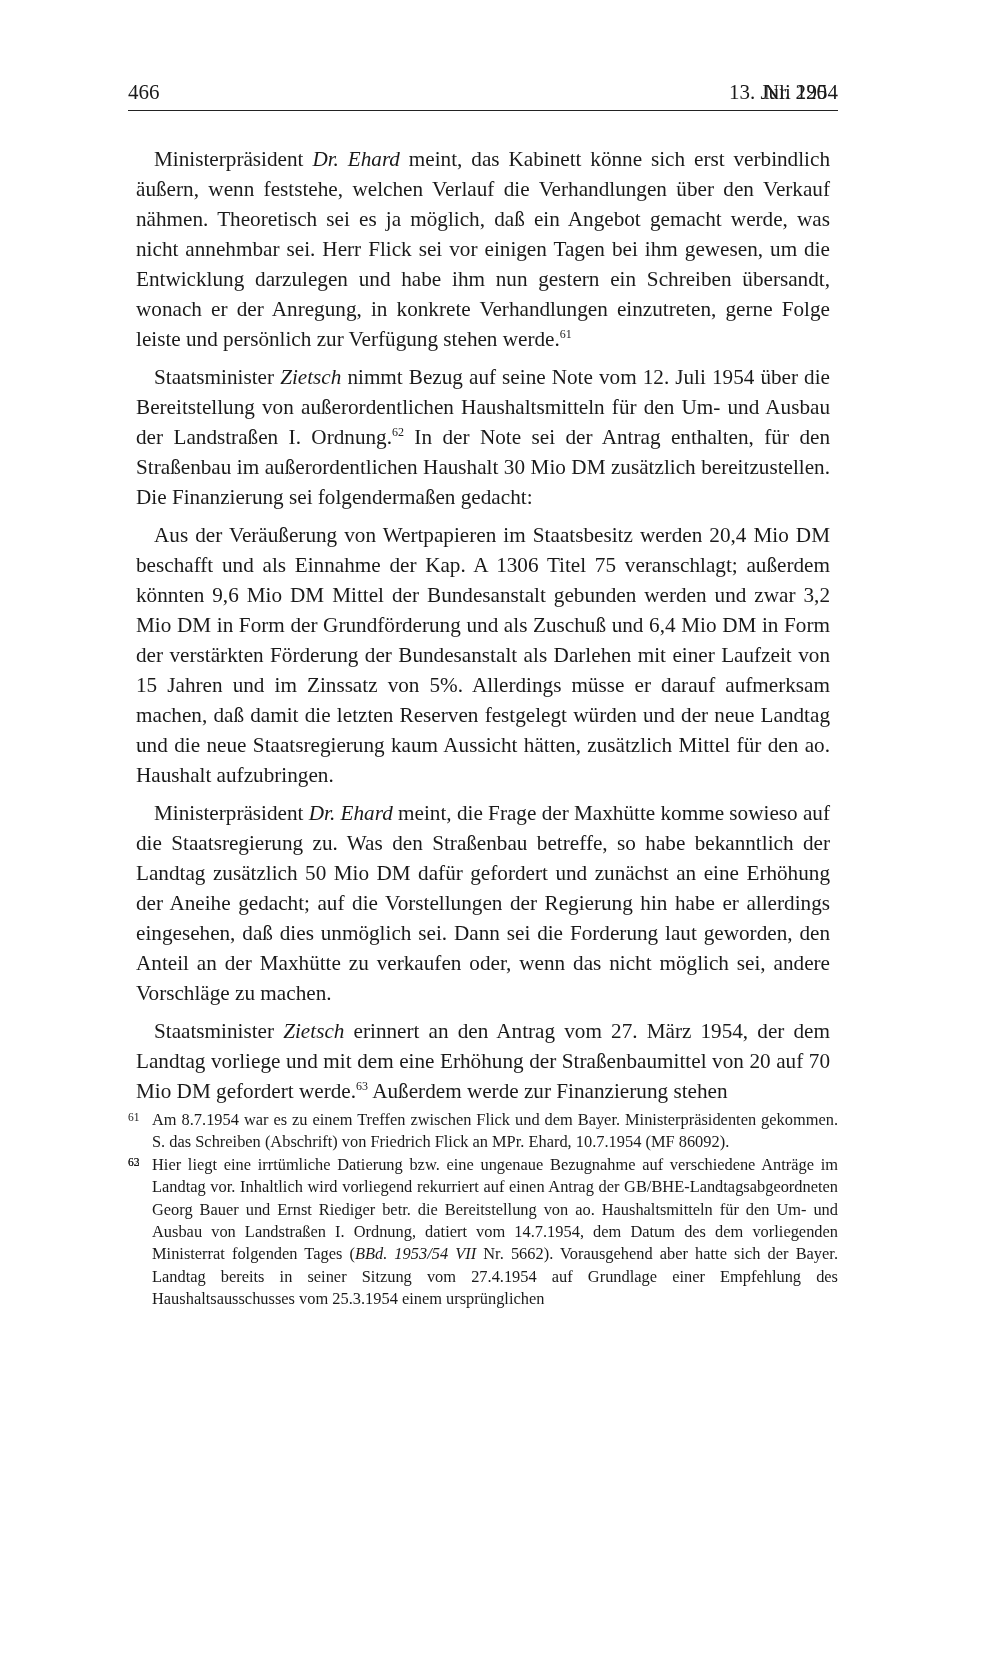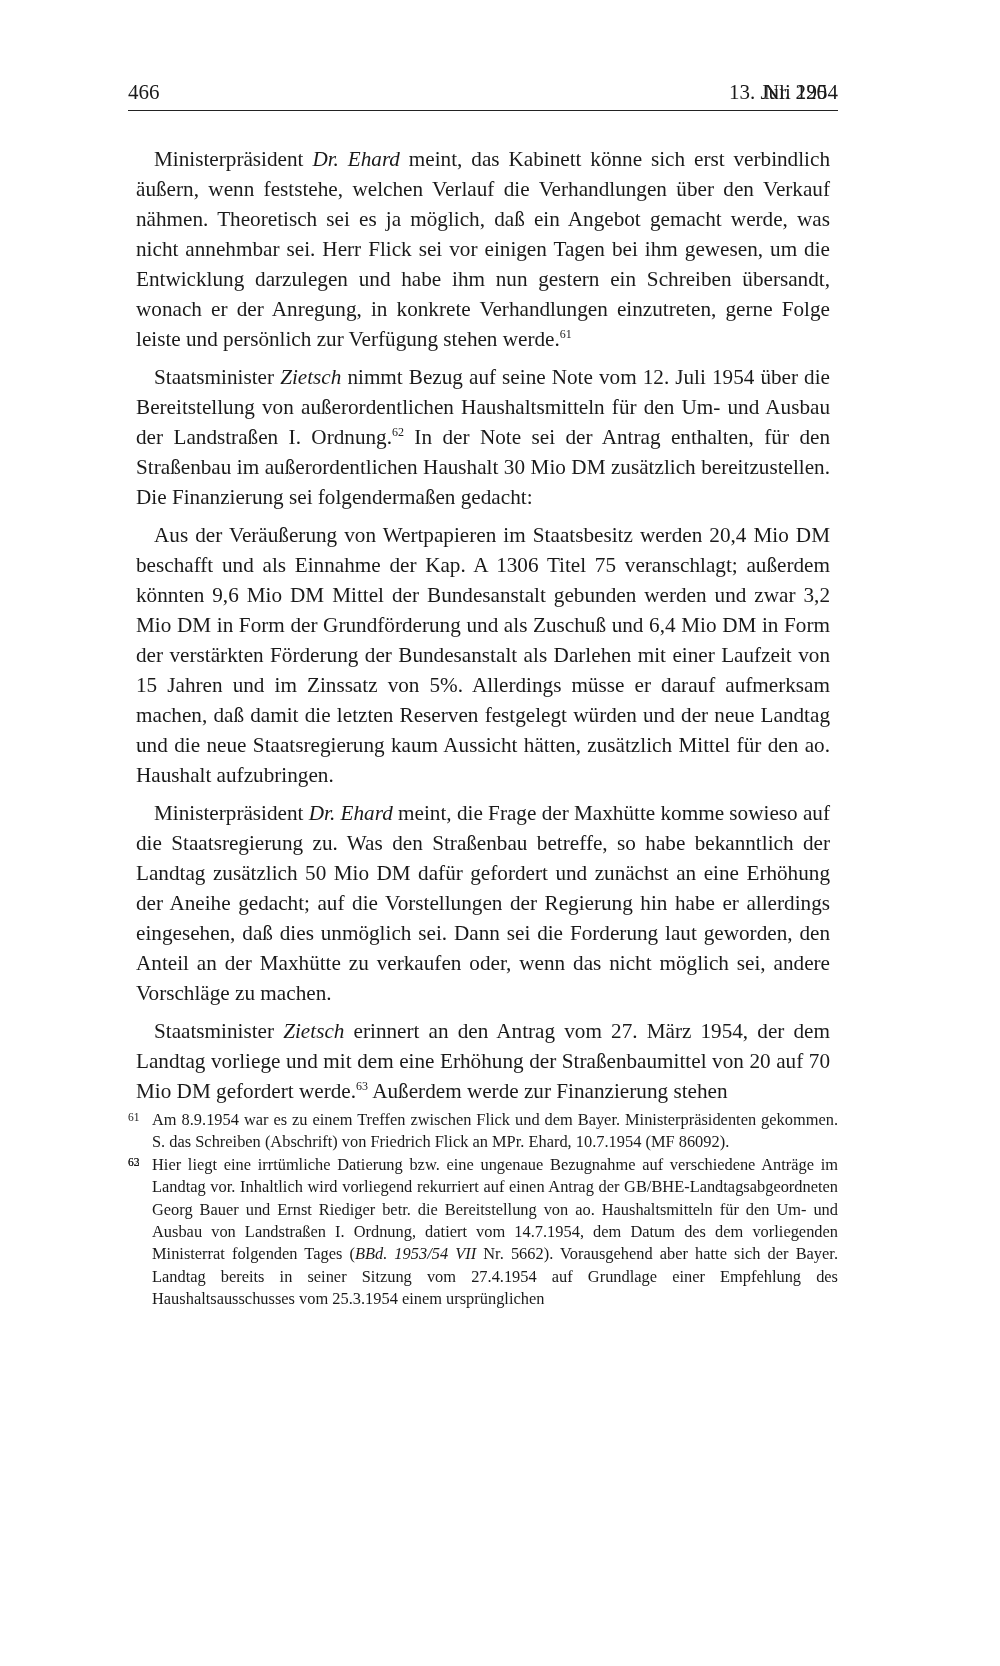--- a/index.html
+++ b/index.html
@@ -39,21 +39,21 @@
     <p><span>Aus der Veräußerung von Wertpapieren im Staatsbesitz werden 20,4 Mio DM beschafft und als Einnahme der Kap. A 1306 Titel 75 veranschlagt; außerdem könnten 9,6 Mio DM Mittel der Bundesanstalt gebunden werden und zwar 3,2 Mio DM in Form der Grundförderung und als Zuschuß und 6,4 Mio DM in Form der verstärkten Förderung der Bundesanstalt als Darlehen mit einer Laufzeit von 15 Jahren und im Zinssatz von 5%. Allerdings müsse er darauf aufmerksam machen, daß damit die letzten Reserven festgelegt würden und der neue Landtag und die neue Staatsregierung kaum Aussicht hätten, zusätzlich Mittel für den ao. Haushalt aufzubringen.</span></p>
 
     <p><span>Ministerpräsident </span><em>Dr. Ehard</em><span> meint, die Frage der Maxhütte komme sowieso auf die Staatsregierung zu. Was den Straßenbau betreffe, so habe bekanntlich der Landtag zusätzlich 50 Mio DM dafür gefordert und zunächst an eine Erhö­hung der Aneihe gedacht; auf die Vorstellungen der Regierung hin habe er allerdings eingesehen, daß dies unmöglich sei. Dann sei die Forderung laut geworden, den Anteil an der Maxhütte zu verkaufen oder, wenn das nicht möglich sei, andere Vorschläge zu machen.</span></p>
 
     <p><span>Staatsminister </span><em>Zietsch</em><span> erinnert an den Antrag vom 27. März 1954, der dem Landtag vorliege und mit dem eine Erhöhung der Straßenbaumittel von 20 auf 70 Mio DM gefordert werde.</span><sup>63</sup><span> Außerdem werde zur Finanzierung stehen</span></p>
   </div>
 
   <div class="footnotes">
     <div class="fn">
       <span class="fn-num">61</span>
-      <span>Am 8.9.1954 war es zu einem Treffen zwischen Flick und dem Bayer. Ministerpräsidenten gekommen. S. das Schreiben (Abschrift) von Friedrich Flick an MPr. Ehard, 10.7.1954 (MF 86092).</span>
+      <span>Am 8.7.1954 war es zu einem Treffen zwischen Flick und dem Bayer. Ministerpräsidenten gekommen. S. das Schreiben (Abschrift) von Friedrich Flick an MPr. Ehard, 10.7.1954 (MF 86092).</span>
     </div>
     <div class="fn">
       <span class="fn-num">62</span>
     </div>
     <div class="fn">
       <span class="fn-num">63</span>
       <span>Hier liegt eine irrtümliche Datierung bzw. eine ungenaue Bezugnahme auf verschiedene Anträge im Landtag vor. Inhaltlich wird vorliegend rekurriert auf einen Antrag der GB/BHE-Landtagsabgeordneten Georg Bauer und Ernst Riediger betr. die Bereitstellung von ao. Haus­haltsmitteln für den Um- und Ausbau von Landstraßen I. Ordnung, datiert vom 14.7.1954, dem Datum des dem vorliegenden Ministerrat folgenden Tages (</span><em>BBd. 1953/54 VII</em><span> Nr. 5662). Vorausgehend aber hatte sich der Bayer. Landtag bereits in seiner Sitzung vom 27.4.1954 auf Grundlage einer Empfehlung des Haushaltsausschusses vom 25.3.1954 einem ursprünglichen</span>
     </div>
   </div>
 

